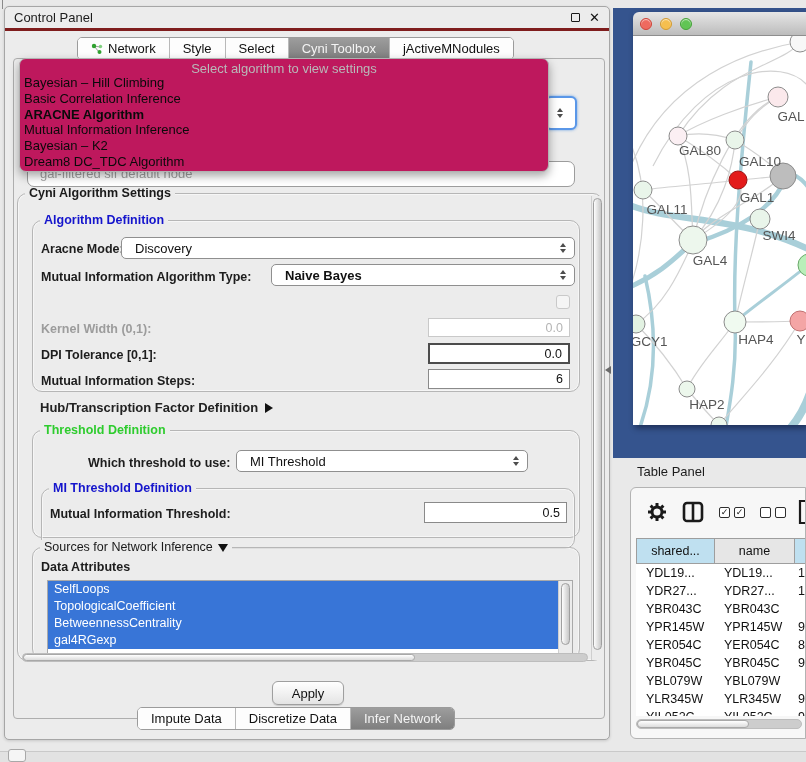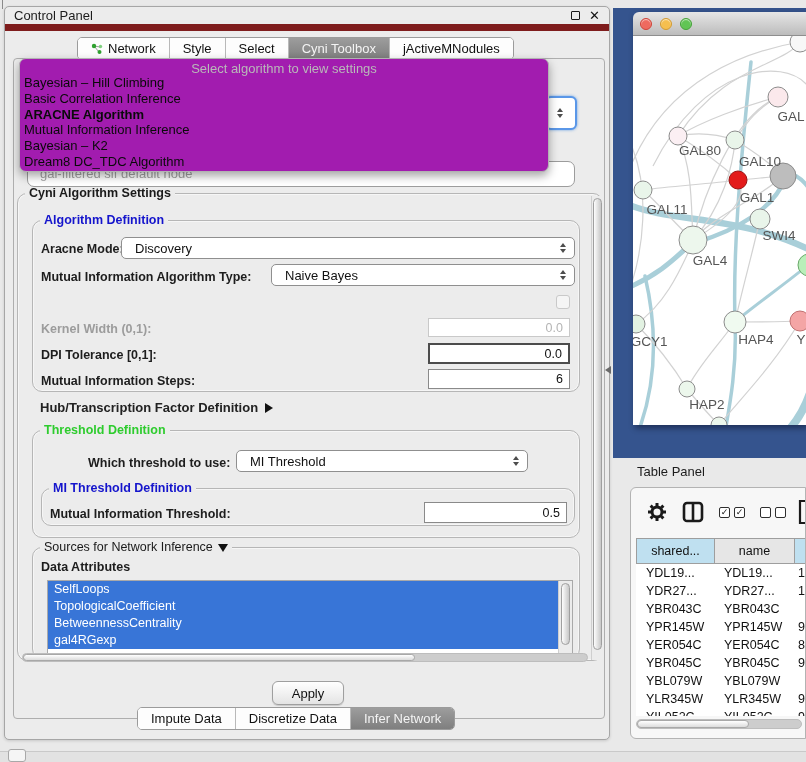--- a/index.html
+++ b/index.html
@@ -2,37 +2,37 @@
 <html><head>
 <meta charset="utf-8">
 <style>
   * { margin:0; padding:0; box-sizing:border-box; }
   html,body { width:806px; height:762px; background:#e9e9e9; font-family:"Liberation Sans","DejaVu Sans",sans-serif; overflow:hidden; }
   #root { position:relative; width:806px; height:762px; background:#e9e9e9; }
   .abs { position:absolute; }
 
   
   .cpanel { left:4px; top:6px; width:606px; height:734px; background:#ececec; border:1px solid #a6a6a6; border-radius:5px; box-shadow:0 1px 3px rgba(0,0,0,.15); }
-  .cp-titlebar { left:0; top:0; width:100%; height:24px; display:flex; align-items:center; padding:0 9px; border-bottom:7px solid #7f1d1d; }
+  .cp-titlebar { left:0; top:0; width:100%; height:24px; display:flex; align-items:center; padding:0 9px; border-bottom:3px solid #7f1d1d; }
   .cp-title { font-size:13px; color:#1c1c1c; }
   .cp-ticons { margin-left:auto; display:flex; align-items:center; gap:9px; }
   .float-ic { width:9px; height:9px; border:1.5px solid #1a1a1a; border-radius:1px; }
   .close-ic { font-size:13px; font-weight:bold; color:#111; line-height:10px; }
 
   
   .tabstrip { display:flex; height:23px; border:1px solid #9b9b9b; border-radius:5px; background:#fdfdfd; overflow:hidden; font-size:13px; }
   .tab { display:flex; align-items:center; gap:5px; padding:0 13px; color:#111; border-right:1px solid #b9b9b9; background:#fdfdfd; white-space:nowrap; }
   .tab:last-child { border-right:none; }
   .tab.sel { background:linear-gradient(#9d9d9d,#7f7f7f); color:#f4f4f4; }
 
   
   .content-panel { left:12px; top:57px; width:592px; height:661px; background:#ececec; border:1px solid #aeaeae; border-radius:4px; }
 
   
-  .popup { left:18px; top:57px; width:530px; height:114px; background:#a21caf; border:1px solid #b2b2b2; border-radius:7px; box-shadow:0 4px 10px rgba(0,0,0,.35); z-index:30; overflow:hidden; }
+  .popup { left:18px; top:57px; width:530px; height:114px; background:#be185d; border:1px solid #b2b2b2; border-radius:7px; box-shadow:0 4px 10px rgba(0,0,0,.35); z-index:30; overflow:hidden; }
   .popup-hint { text-align:center; color:#b9b9b9; font-size:13px; padding-top:2px; height:16px; }
   .algo-opt { font-size:13px; color:#0a0a0a; line-height:15.8px; padding-left:4px; white-space:nowrap; }
   .algo-opt.hl { font-weight:bold; }
 
   
   .combo-frag { left:544px; top:95px; width:32px; height:34px; background:#fff; border:2px solid #5a97e8; border-radius:6px; z-index:6; box-shadow:0 0 3px rgba(74,144,226,.8); display:flex; align-items:center; justify-content:flex-end; padding-right:4px; }
 
   
   .net-combo { left:26px; top:160px; width:548px; height:26px; background:#fff; border:1px solid #9c9c9c; border-radius:7px; z-index:5; font-size:13px; color:#a4a4a4; line-height:24px; padding-left:12px; }
 
@@ -175,21 +175,21 @@
         <span class="flabel" style="left:8px; top:21px;">Aracne Mode:</span>
         <div class="combo" style="left:88px; top:16px; width:454px; height:22px;">
           <span class="ctext">Discovery</span>
           <span class="carrows">
               <span class="arr-up"></span>
               <span class="arr-dn"></span>
             </span>
         </div>
 
         <span class="flabel" style="left:8px; top:49px;">Mutual Information Algorithm Type:</span>
-        <div class="combo" style="left:238px; top:43px; width:304px; height:22px;">
+        <div class="combo" style="left:238px; top:43px; width:304px; height:22px;font-weight:bold;">
           <span class="ctext">Naive Bayes</span>
           <span class="carrows">
               <span class="arr-up"></span>
               <span class="arr-dn"></span>
             </span>
         </div>
 
         <span class="chkbox" style="left:523px; top:74px;"></span>
 
         <span class="flabel dis" style="left:8px; top:101px;">Kernel Width (0,1):</span>
@@ -218,21 +218,21 @@
 
         <span class="flabel" style="left:55px; top:25px;">Which threshold to use:</span>
         <div class="combo" style="left:203px; top:19px; width:292px; height:22px;">
           <span class="ctext">MI Threshold</span>
           <span class="carrows">
               <span class="arr-up"></span>
               <span class="arr-dn"></span>
             </span>
         </div>
 
-        <div class="abs groupbox" style="left:8px; top:57px; width:534px; height:38px;">
+        <div class="abs groupbox" style="left:8px; top:57px; width:534px; height:61px;">
           <span class="group-label lbl-blue">MI Threshold Definition</span>
           <span class="flabel" style="left:8px; top:18px;">Mutual Information Threshold:</span>
           <div class="tfield" style="left:382px; top:13px; width:143px; height:21px;">
               <span>0.5</span>
             </div>
         </div>
       </div>
 
       <div class="abs groupbox" style="left:14px; top:353px; width:548px; height:112px;">
         <span class="group-label" style="font-weight:normal;"><span>Sources for Network Inference</span><span class="tri-down"></span></span>

